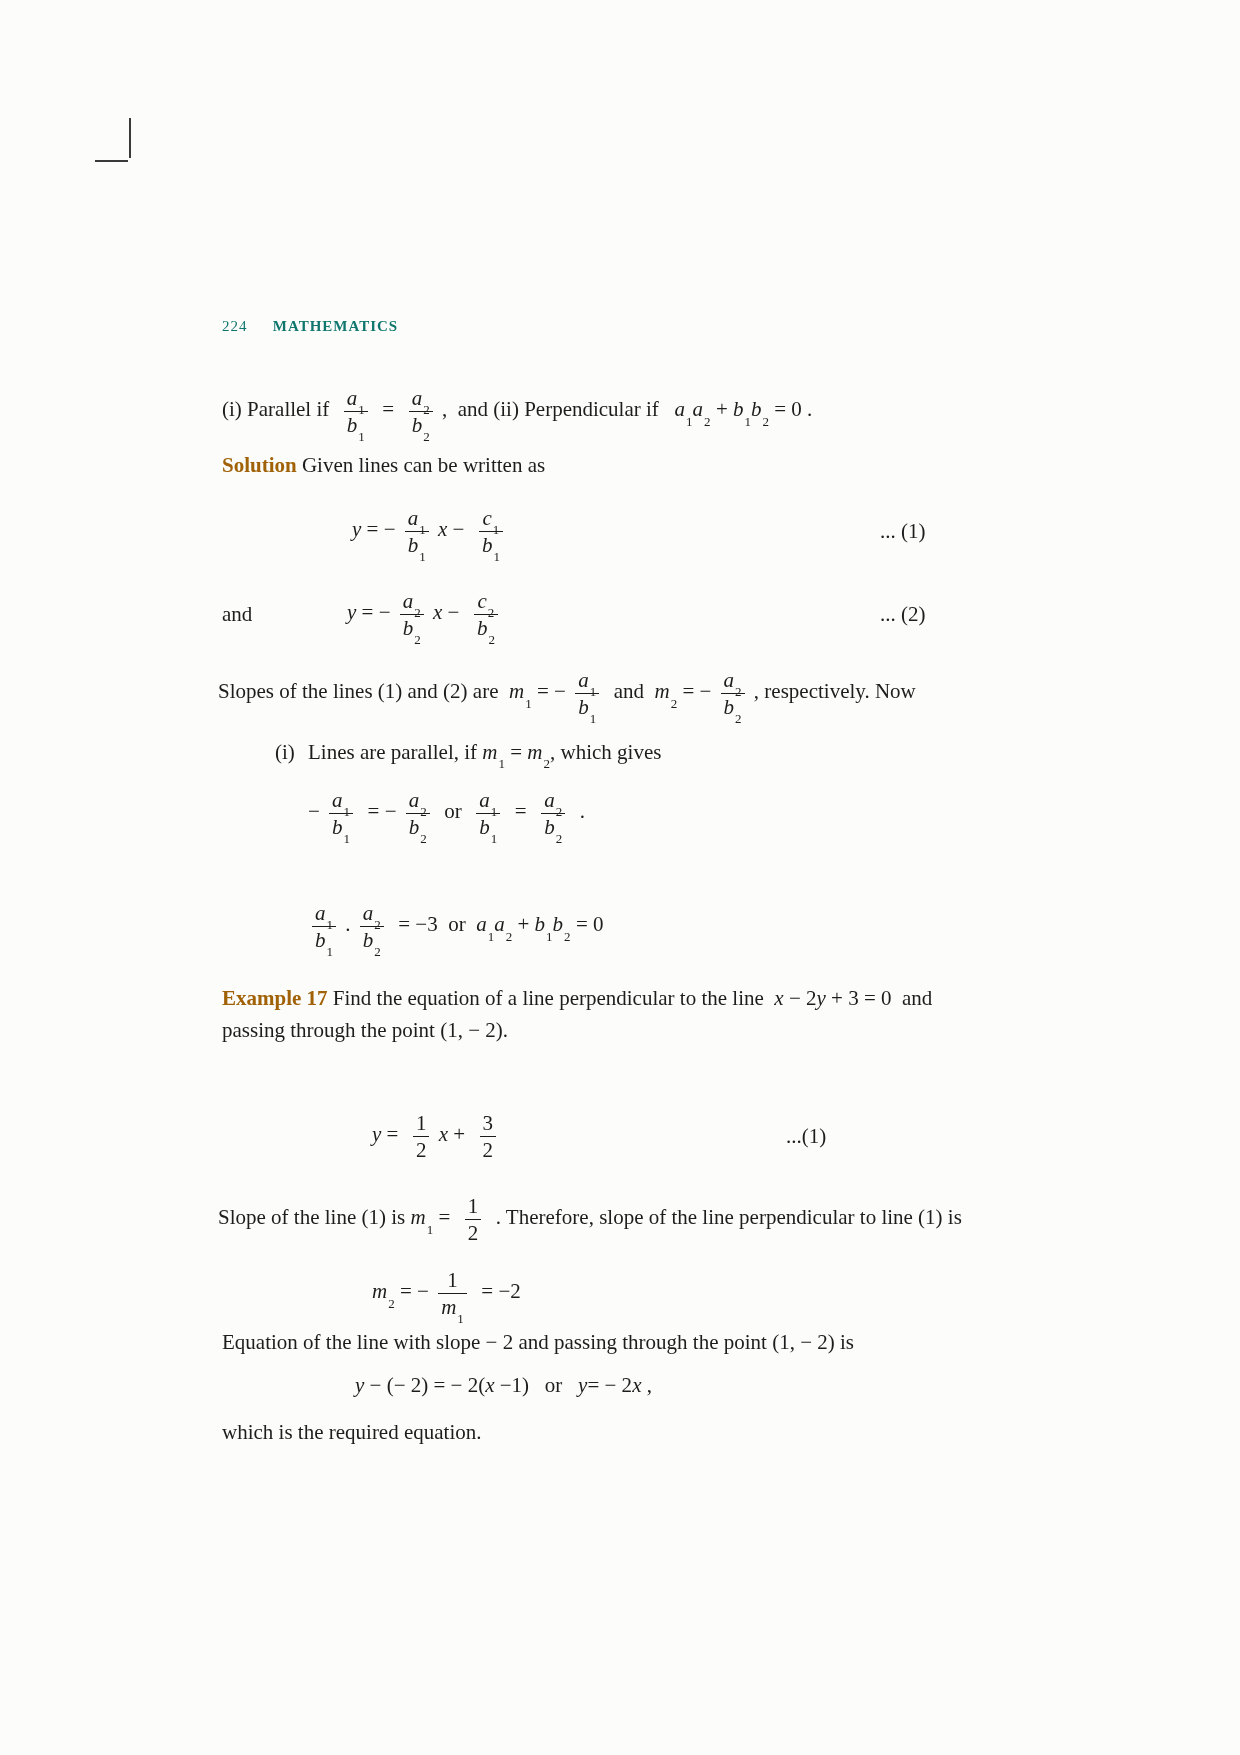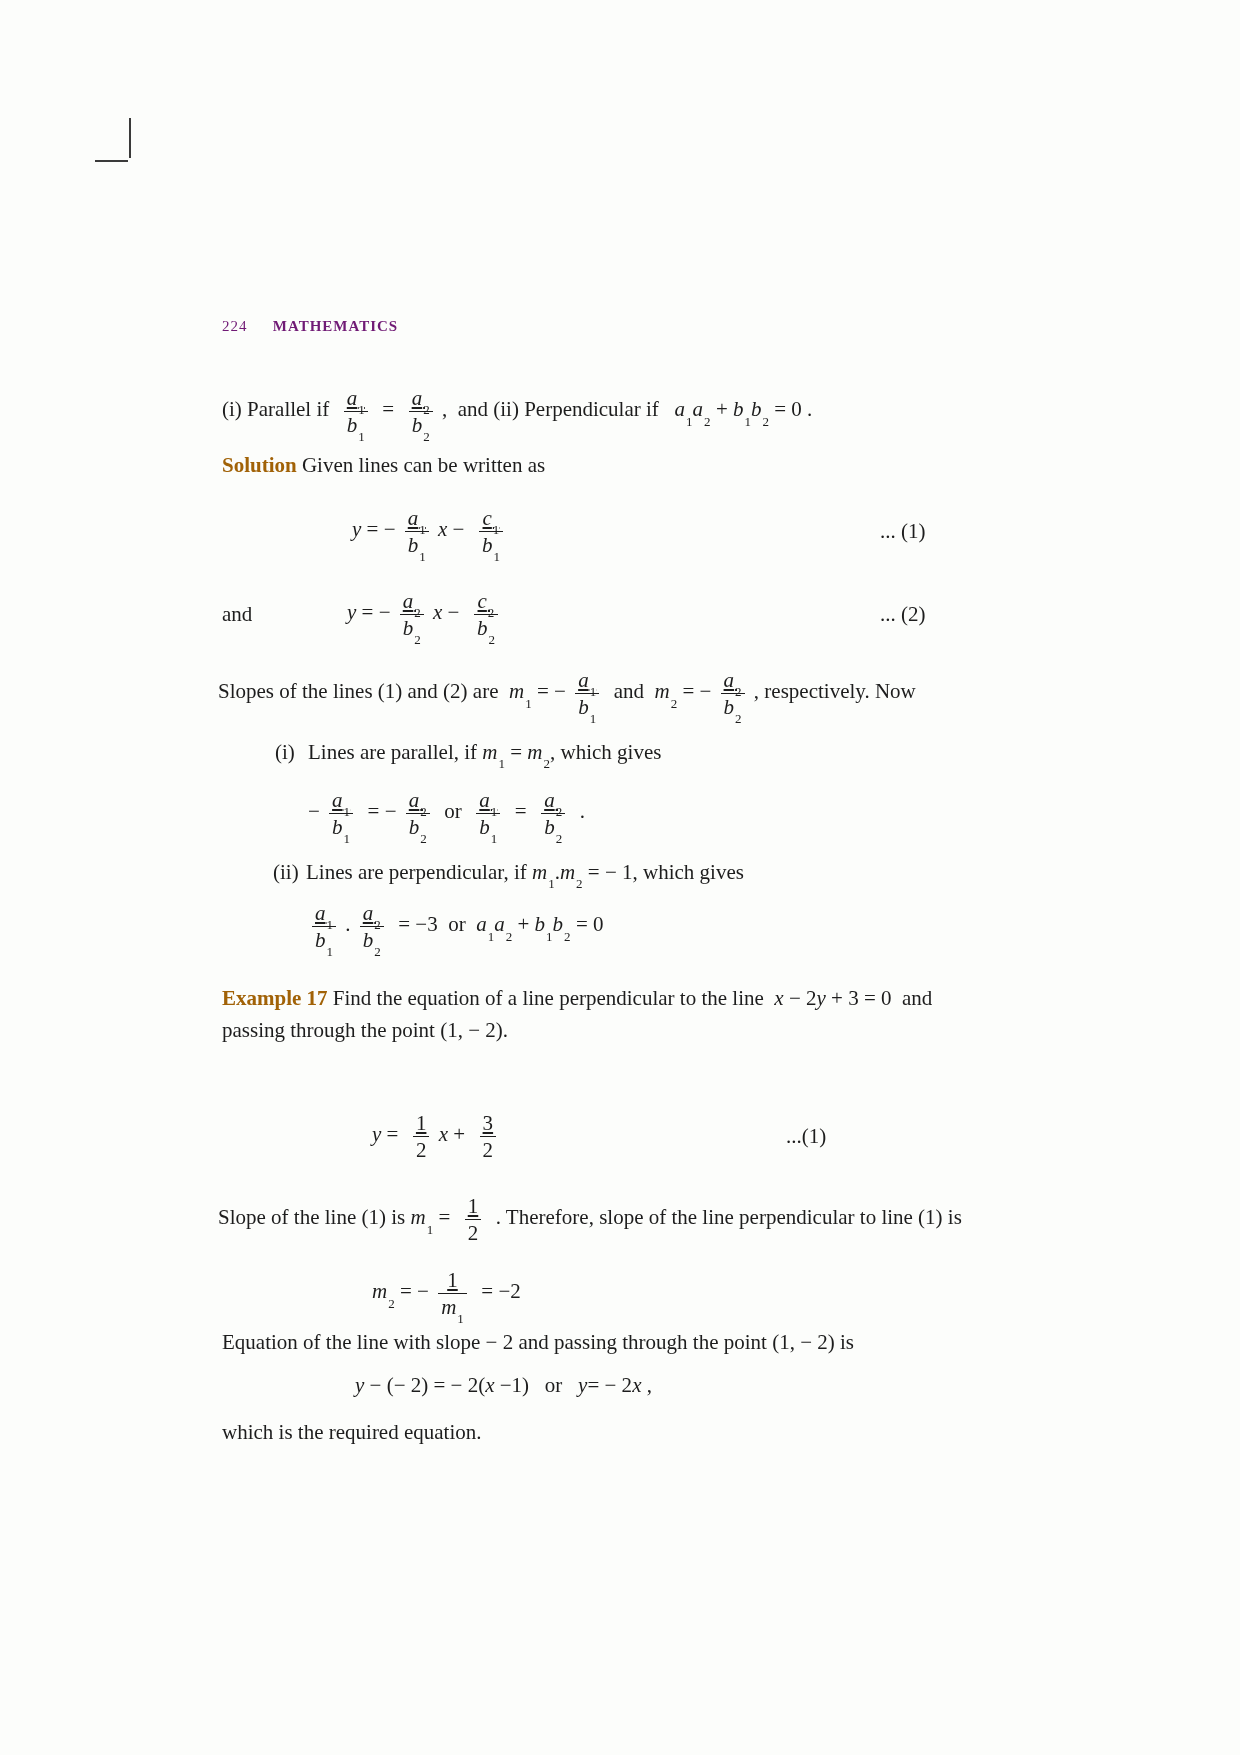--- a/index.html
+++ b/index.html
@@ -7,24 +7,24 @@
     position:relative;width:1240px;height:1755px;overflow:hidden;
     background:#fcfdfb;color:#1d1d1d;
     font-family:"Liberation Serif","DejaVu Serif",serif;
     font-size:21px;
   }
   .row{position:absolute;white-space:nowrap;line-height:1.3;}
   .t{white-space:pre;}
   i{font-style:italic;}
   sub{font-size:0.62em;line-height:0;position:relative;top:0.32em;margin-left:1px;font-style:normal;}
   .frac{display:inline-block;text-align:center;vertical-align:middle;margin:0 4px;line-height:1.05;}
-  .frac .num{display:block;padding:0 3px 2px;text-decoration:underline;}
+  .frac .num{display:block;padding:0 3px 2px;}
   .frac .den{display:block;border-top:1.6px solid #1d1d1d;padding:2px 3px 0;}
   .accent{color:#a16207;font-weight:bold;}
-  .hdr{font-size:15px;letter-spacing:1px;color:#701a75;}
+  .hdr{font-size:15px;letter-spacing:1px;color:#0f766e;}
   .hdr-gap{margin-left:20px;font-weight:bold;}
   .mk{display:inline-block;min-width:33px;}
   .cropv{position:absolute;left:129px;top:118px;width:2px;height:40px;background:#3a3a3a;}
   .croph{position:absolute;left:95px;top:160px;width:33px;height:2px;background:#3a3a3a;}
 </style>
 </head>
 <body>
 
 <div class="page">
 
@@ -121,23 +121,20 @@
       <span class="den"><i>b</i><sub>1</sub></span>
     </span>
     <span class="t"> = </span>
     <span class="frac">
       <span class="num"><i>a</i><sub>2</sub></span>
       <span class="den"><i>b</i><sub>2</sub></span>
     </span>
     <span class="t"> .</span>
   </div>
 
-  <div class="row" style="top:859px;left:273px;">
-    <span class="mk">(ii)</span><span class="t">Lines are perpendicular, if </span><i>m</i><sub>1</sub><span class="t">.</span><i>m</i><sub>2</sub><span class="t"> = − 1, which gives</span>
-  </div>
 
   <div class="row" style="top:902px;left:308px;">
     <span class="frac">
       <span class="num"><i>a</i><sub>1</sub></span>
       <span class="den"><i>b</i><sub>1</sub></span>
     </span>
     <span class="t">.</span>
     <span class="frac">
       <span class="num"><i>a</i><sub>2</sub></span>
       <span class="den"><i>b</i><sub>2</sub></span>

